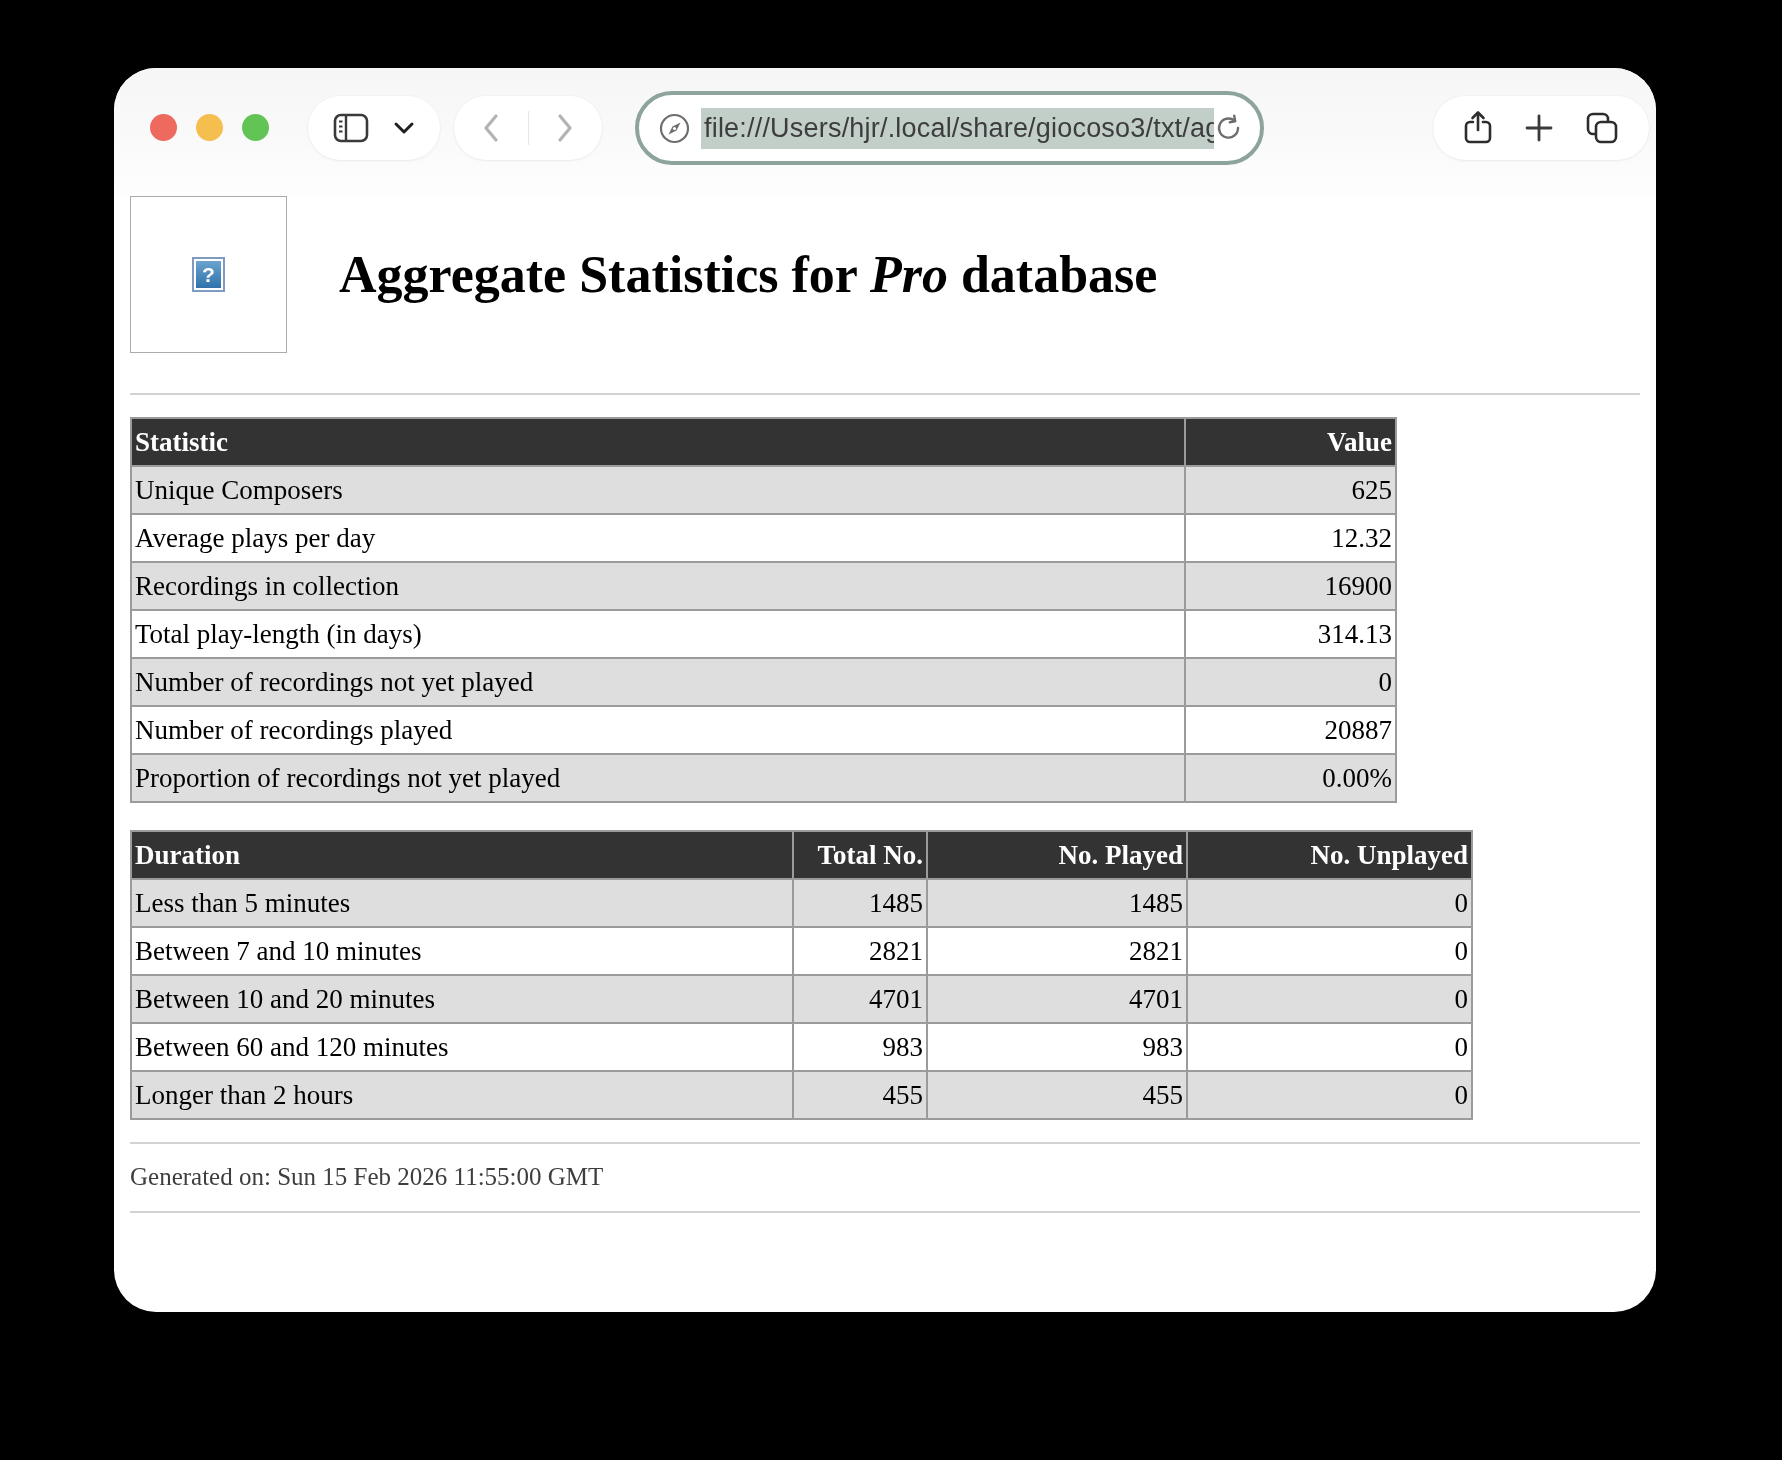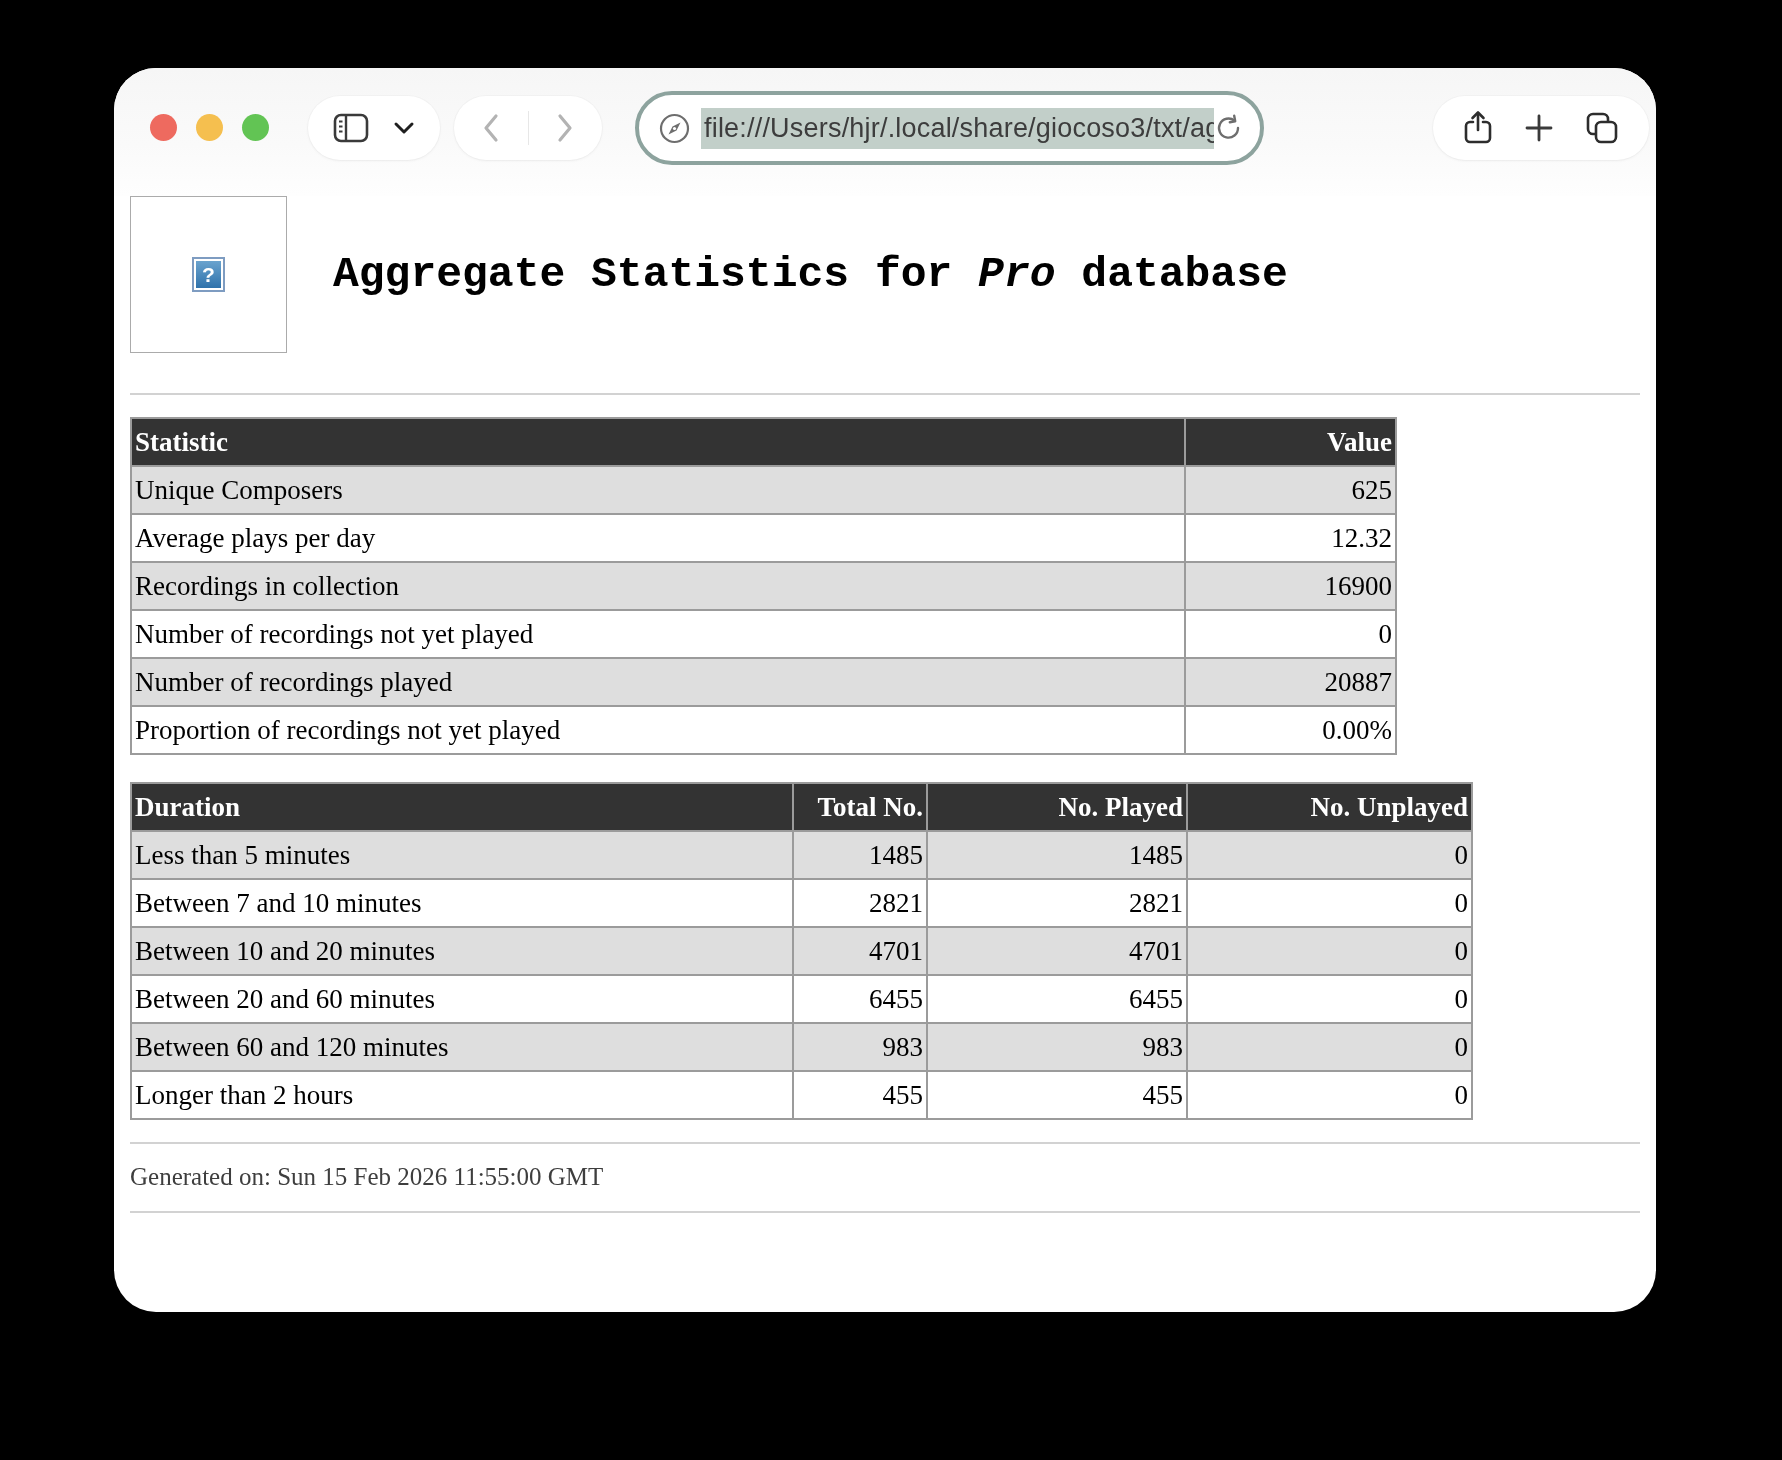--- a/index.html
+++ b/index.html
@@ -39,21 +39,21 @@
   .img-box{width:157px;height:157px;border:1px solid #ababab;flex:0 0 auto;
            display:flex;align-items:center;justify-content:center;background:#fff;}
   .missing-icon{
     width:33px;height:35px;border:2px solid #7e9cc1;background:#fff;padding:2px;
   }
   .missing-icon-inner{
     width:100%;height:100%;background:linear-gradient(180deg,#6aa3ce 0%,#2f72ab 100%);
     color:#fff;font-family:"Liberation Sans",sans-serif;font-size:21px;font-weight:bold;
     display:flex;align-items:center;justify-content:center;
   }
-  h1{margin:2px;font-size:43px;font-weight:bold;line-height:1.1;font-family:Liberation Mono, monospace;}
+  h1{margin:8px;font-size:52px;font-weight:bold;line-height:1.1;}
   h1 .em{font-style:italic;}
   hr{border:none;border-top:2px solid #d2d2d2;margin:0;}
   .hr-top{margin-bottom:22px;}
   .hr-mid{margin-top:22px;}
   table{border-collapse:collapse;table-layout:fixed;font-size:27px;margin:0;}
   th,td{border:2px solid #9b9b9b;height:48px;padding:0 3px;text-align:left;overflow:hidden;}
   th{background:#333333;color:#fff;font-weight:bold;}
   th.num,td.num{text-align:right;}
   tbody tr:nth-child(odd){background:#dedede;}
   tbody tr:nth-child(even){background:#ffffff;}
@@ -192,20 +192,24 @@
           </tr>
           <tr>
             <td>Average plays per day</td>
             <td class="num">12.32</td>
           </tr>
           <tr>
             <td>Recordings in collection</td>
             <td class="num">16900</td>
           </tr>
           <tr>
+            <td>Total play-length (in days)</td>
+            <td class="num">314.13</td>
+          </tr>
+          <tr>
             <td>Number of recordings not yet played</td>
             <td class="num">0</td>
           </tr>
           <tr>
             <td>Number of recordings played</td>
             <td class="num">20887</td>
           </tr>
           <tr>
             <td>Proportion of recordings not yet played</td>
             <td class="num">0.00%</td>
@@ -235,26 +239,20 @@
             <td class="num">2821</td>
             <td class="num">0</td>
           </tr>
           <tr>
             <td>Between 10 and 20 minutes</td>
             <td class="num">4701</td>
             <td class="num">4701</td>
             <td class="num">0</td>
           </tr>
           <tr>
-            <td>Between 20 and 60 minutes</td>
-            <td class="num">6455</td>
-            <td class="num">6455</td>
-            <td class="num">0</td>
-          </tr>
-          <tr>
             <td>Between 60 and 120 minutes</td>
             <td class="num">983</td>
             <td class="num">983</td>
             <td class="num">0</td>
           </tr>
           <tr>
             <td>Longer than 2 hours</td>
             <td class="num">455</td>
             <td class="num">455</td>
             <td class="num">0</td>

